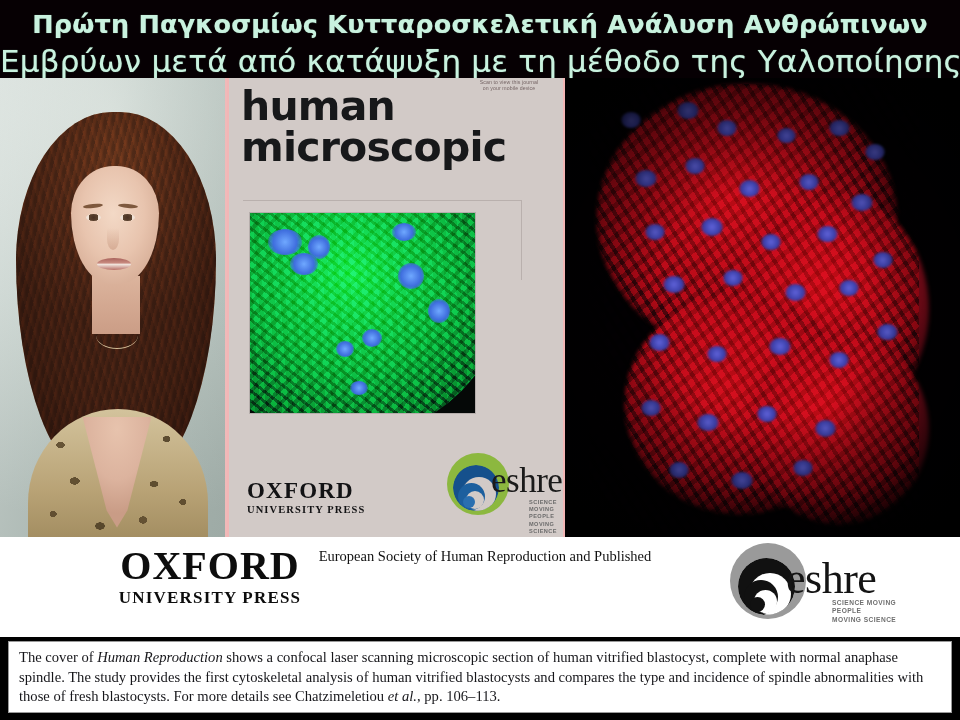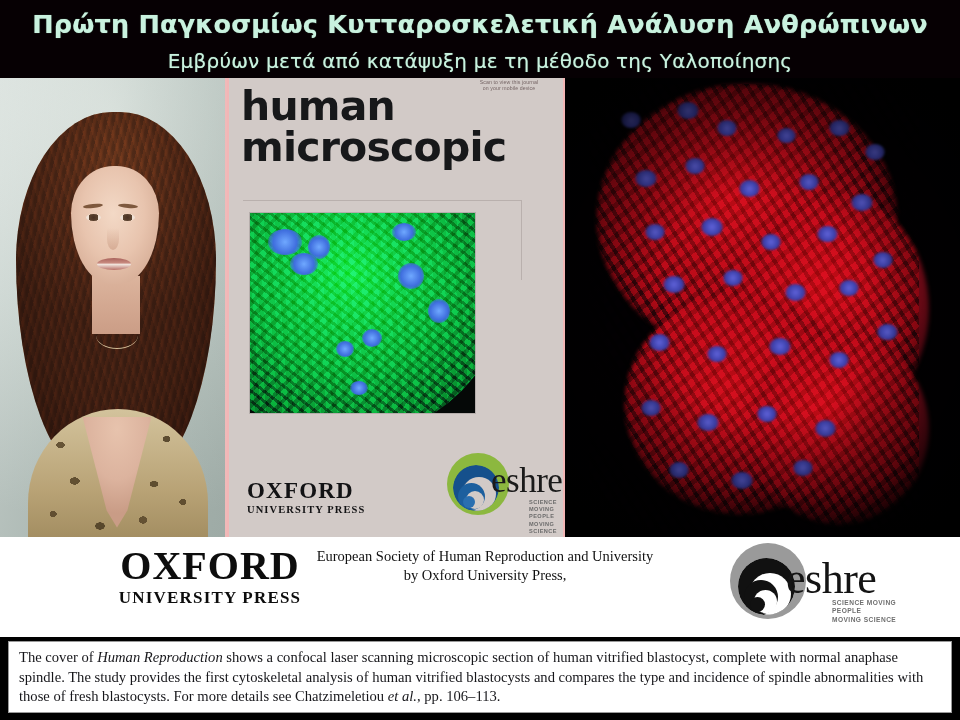--- a/index.html
+++ b/index.html
@@ -37,21 +37,21 @@
     color: #c9f2df;
     font-family: "DejaVu Sans", sans-serif;
     font-size: 25.5px;
     font-weight: 400;
     letter-spacing: 0.2px;
     line-height: 37px;
     text-shadow: 0 0 1px rgba(190,255,225,.55);
     white-space: nowrap;
   }
   .title-band .line.l1 { padding-top: 6px; font-weight: bold; }
-  .title-band .line.l2 { font-size: 20px; }
+  .title-band .line.l2 { font-size: 31px; }
 
   
   .row {
     position: absolute;
     left: 0;
     top: 78px;
     width: 960px;
     height: 459px;
     background: #ef4444;
   }
@@ -581,22 +581,21 @@
     </div>
   </div>
 
   <div class="pubbar">
     <div class="oup-logo">
       <span class="big">OXFORD</span>
       <span class="small">UNIVERSITY PRESS</span>
     </div>
 
     <div class="published">
-      <div>European Society of Human Reproduction and University</div>
-      <div>by Oxford University Press,</div>
+      <div>European Society of Human Reproduction and Published</div>
     </div>
 
     <div class="eshre-wrap">
       <div class="eshre mono">
         <span class="disc"></span>
         <span class="swirl">
           <i class="a"></i>
             <i class="b"></i>
             <i class="c"></i>
             <i class="d"></i>

